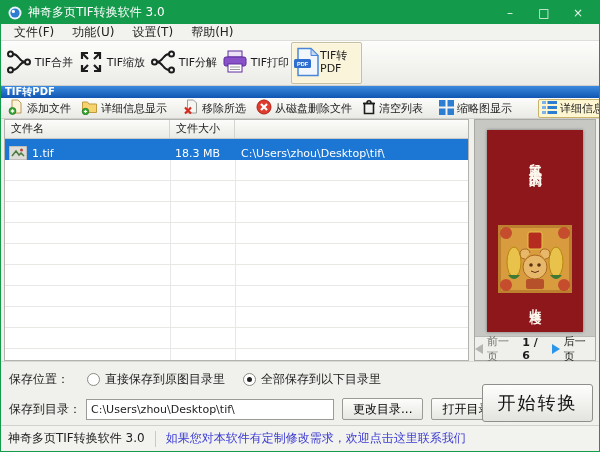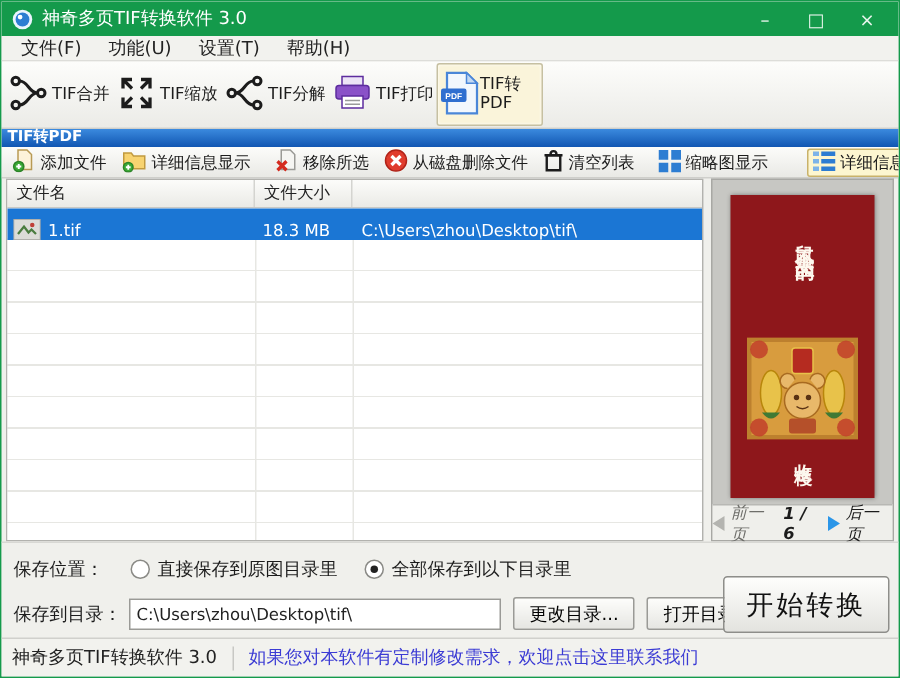--- a/index.html
+++ b/index.html
@@ -64,21 +64,21 @@
   .poster { position:absolute; left:12px; top:10px; width:96px; height:202px;
     background:#8e171b; box-shadow:0 0 3px rgba(0,0,0,.4); display:flex;
     flex-direction:column; align-items:center; }
   .poster-text { color:#fdf8ee; writing-mode:vertical-rl; text-orientation:upright;
     font-family:"DejaVu Serif","Liberation Serif",serif; font-weight:bold; }
   .poster-text.top { font-size:13px; letter-spacing:4px; margin-top:22px; height:72px; }
   .poster-text.bottom { font-size:12px; letter-spacing:3px; margin-top:7px; height:34px; }
   .poster-img { margin-top:6px; line-height:0; }
   .pager { position:absolute; left:0; right:0; bottom:0; height:24px;
     background:#efefeb; border-top:1px solid #b8b8b4; display:flex;
-    align-items:center; justify-content:center; gap:4px; font-size:11px;font-style:italic; }
+    align-items:center; justify-content:center; gap:4px; font-size:11px; }
   .arrow-left { width:0; height:0; border:5px solid transparent; border-left:0;
     border-right:8px solid #b4b4b0; }
   .arrow-right { width:0; height:0; border:5px solid transparent; border-right:0;
     border-left:8px solid #2b96e8; }
   .pager .pg-num { font-weight:bold; }
   .pager .pg-prev { color:#6e6e6a; }
   
   .bottom-panel { position:absolute; left:0; top:360px; width:598px; height:64px;
     background:#f0f0ec; border-top:1px solid #d8d8d4; }
   .save-row1 { position:absolute; left:8px; top:9px; display:flex; align-items:center; font-size:12px; }

